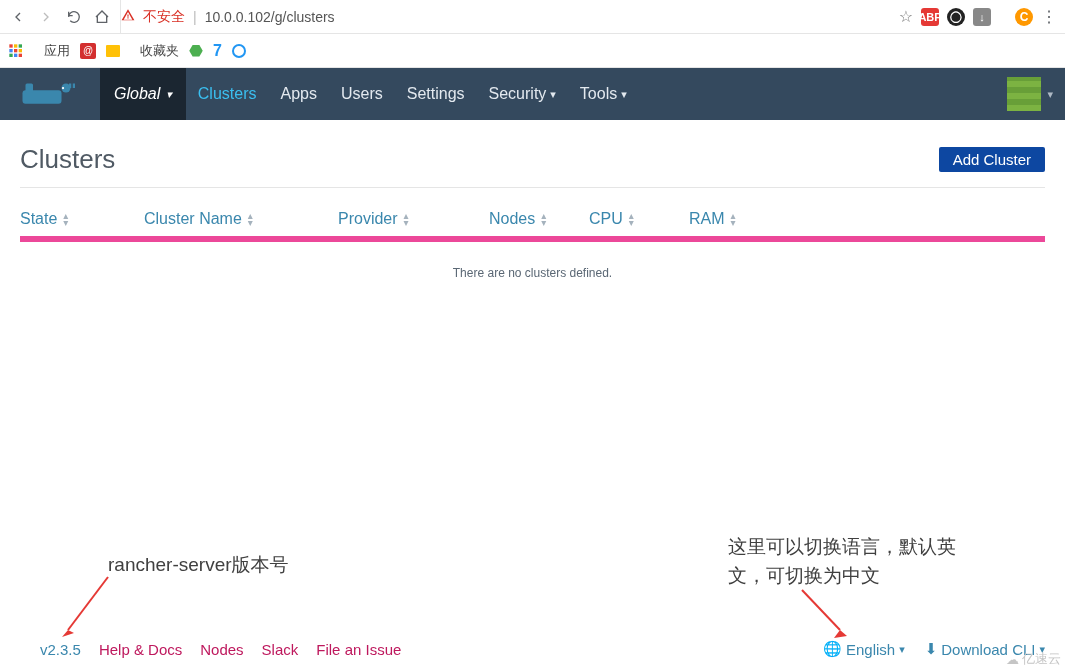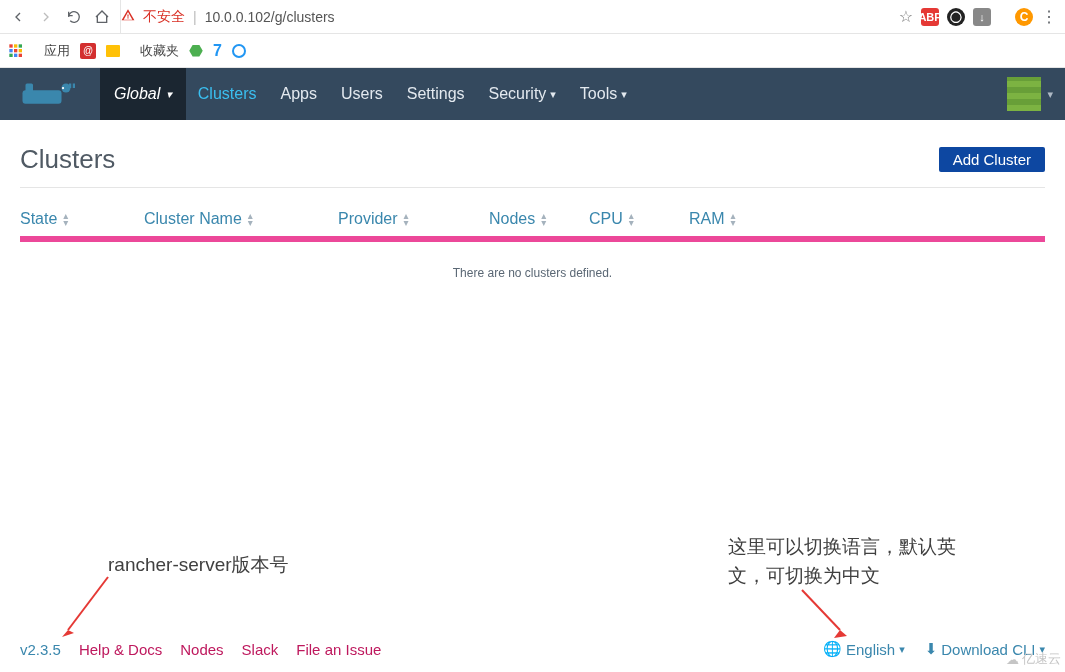--- a/index.html
+++ b/index.html
@@ -56,21 +56,21 @@
   .col-ram { width: 80px; }
   .empty-msg { text-align:center; padding: 24px 0; font-size: 12px; color: #5a6774; }
 
   
   .annot { position:absolute; color:#404040; font-size: 19px; font-family: "Microsoft YaHei", sans-serif; }
   .arrow { position:absolute; }
 
   
   .footer { position:absolute; bottom: 14px; left: 0; right:0; padding: 0 20px; display:flex; align-items:center; gap: 18px; font-size: 15px; }
   .f-link { color: #be185d; cursor:pointer; }
-  .f-version { color: #3a87ad; }
+  .f-version { color: #3a87ad; margin-left: 20px; }
   .f-right { margin-left: auto; display:flex; gap: 20px; align-items:center; }
   .f-english { color: #3a87ad; display:flex; align-items:center; gap:4px; cursor:pointer; }
   .f-download { color: #3a87ad; display:flex; align-items:center; gap:4px; cursor:pointer; }
 
   .wm { position:absolute; right: 4px; bottom: 4px; color: #c5c5c5; font-size: 13px; display:flex; align-items:center; gap:3px; }
 </style>
 </head>
 <body>
 
 <div class="browser-bar">

